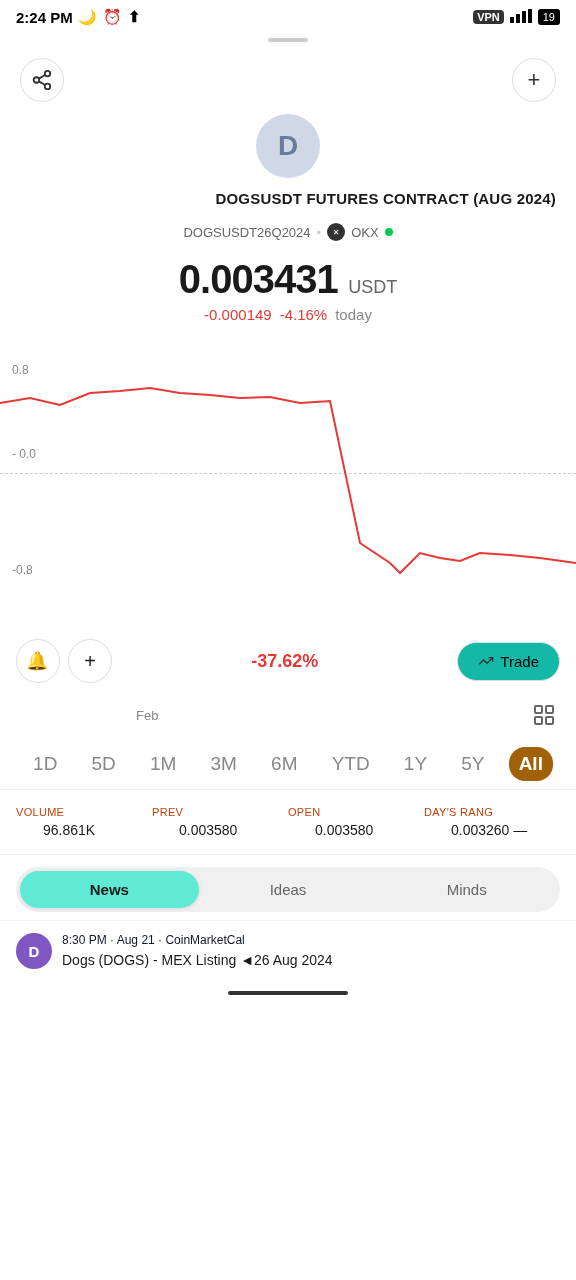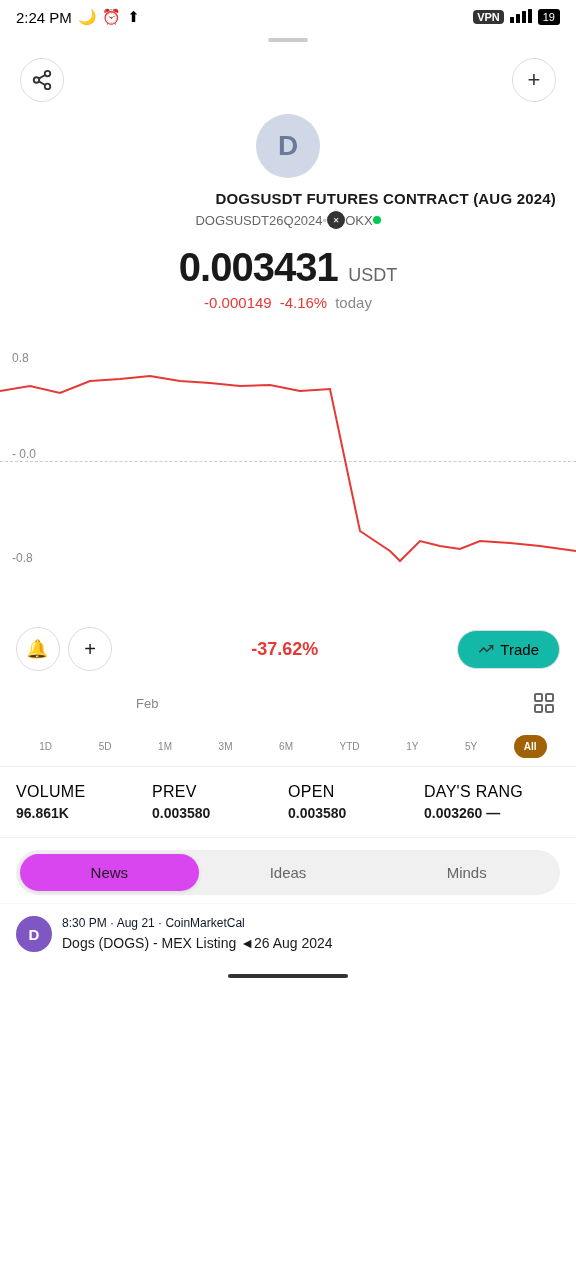--- a/index.html
+++ b/index.html
@@ -16,21 +16,21 @@
     
     .status-bar {
       display: flex;
       justify-content: space-between;
       align-items: center;
       padding: 8px 16px;
       background: #fff;
     }
     .status-left {
       font-size: 15px;
-      font-weight: 400;
+      font-weight: 700;
       color: #000;
       display: flex;
       align-items: center;
       gap: 6px;
     }
     .status-right {
       display: flex;
       align-items: center;
       gap: 6px;
       font-size: 13px;
@@ -95,21 +95,22 @@
     .contract-title {
       font-size: 15px;
       font-weight: 600;
       color: #1a1a1a;
       letter-spacing: 0.2px;
     }
     .contract-subtitle {
       display: flex;
       align-items: center;
       justify-content: center;
-      margin-top: 4px;
+      gap: 6px;
+      margin-top: 16px;
       font-size: 13px;
       color: #666;
     }
     .exchange-logo {
       width: 18px;
       height: 18px;
       border-radius: 50%;
       background: #333;
       display: inline-flex;
       align-items: center;
@@ -164,21 +165,21 @@
       margin: 16px 0 0;
       overflow: hidden;
     }
     .chart-label {
       position: absolute;
       left: 12px;
       font-size: 12px;
       color: #888;
     }
     .chart-label-top { top: 20px; }
-    .chart-label-mid { top: 116px; }
+    .chart-label-mid { top: 104px; }
     .chart-label-bot { top: 220px; }
     .dashed-line {
       position: absolute;
       left: 0;
       right: 0;
       top: 130px;
       border-top: 1px dashed #ccc;
     }
 
     
@@ -256,21 +257,21 @@
     
     .time-periods {
       display: flex;
       justify-content: space-around;
       padding: 8px 16px;
       border-bottom: 1px solid #f0f0f0;
     }
     .period-btn {
       padding: 6px 10px;
       border-radius: 16px;
-      font-size: 10px;
+      font-size: 19px;
       color: #888;
       cursor: pointer;
       border: none;
       background: transparent;
     }
     .period-btn.active {
       background: #a16207;
       color: #fff;
       font-weight: 600;
     }
@@ -280,31 +281,32 @@
       display: flex;
       padding: 16px;
       border-bottom: 1px solid #f0f0f0;
       gap: 0;
     }
     .stat-item {
       flex: 1;
       min-width: 0;
     }
     .stat-label {
-      font-size: 16px;
-      color: #000000;
+      font-size: 11px;
+      color: #c2410c;
       font-weight: 500;
       letter-spacing: 0.3px;
       white-space: nowrap;
     }
     .stat-value {
       font-size: 14px;
-      font-weight: 700;
+      font-weight: 400;
       color: #1a1a1a;
       margin-top: 4px;
+      margin-left: 27px;
     }
 
     
     .tab-bar {
       display: flex;
       margin: 12px 16px 8px;
       background: #f0f0f0;
       border-radius: 24px;
       padding: 4px;
     }
@@ -312,23 +314,23 @@
       flex: 1;
       text-align: center;
       padding: 10px 0;
       border-radius: 20px;
       font-size: 15px;
       font-weight: 500;
       cursor: pointer;
       color: #666;
     }
     .tab-item.active {
-      background: #d946ef;
+      background: #5eead4;
       color: #1a1a1a;
-      font-weight: 400;
+      font-weight: 700;
       box-shadow: 0 1px 4px rgba(0,0,0,0.1);
     }
 
     
     .news-item {
       display: flex;
       align-items: flex-start;
       padding: 12px 16px;
       gap: 10px;
       border-top: 1px solid #f5f5f5;

